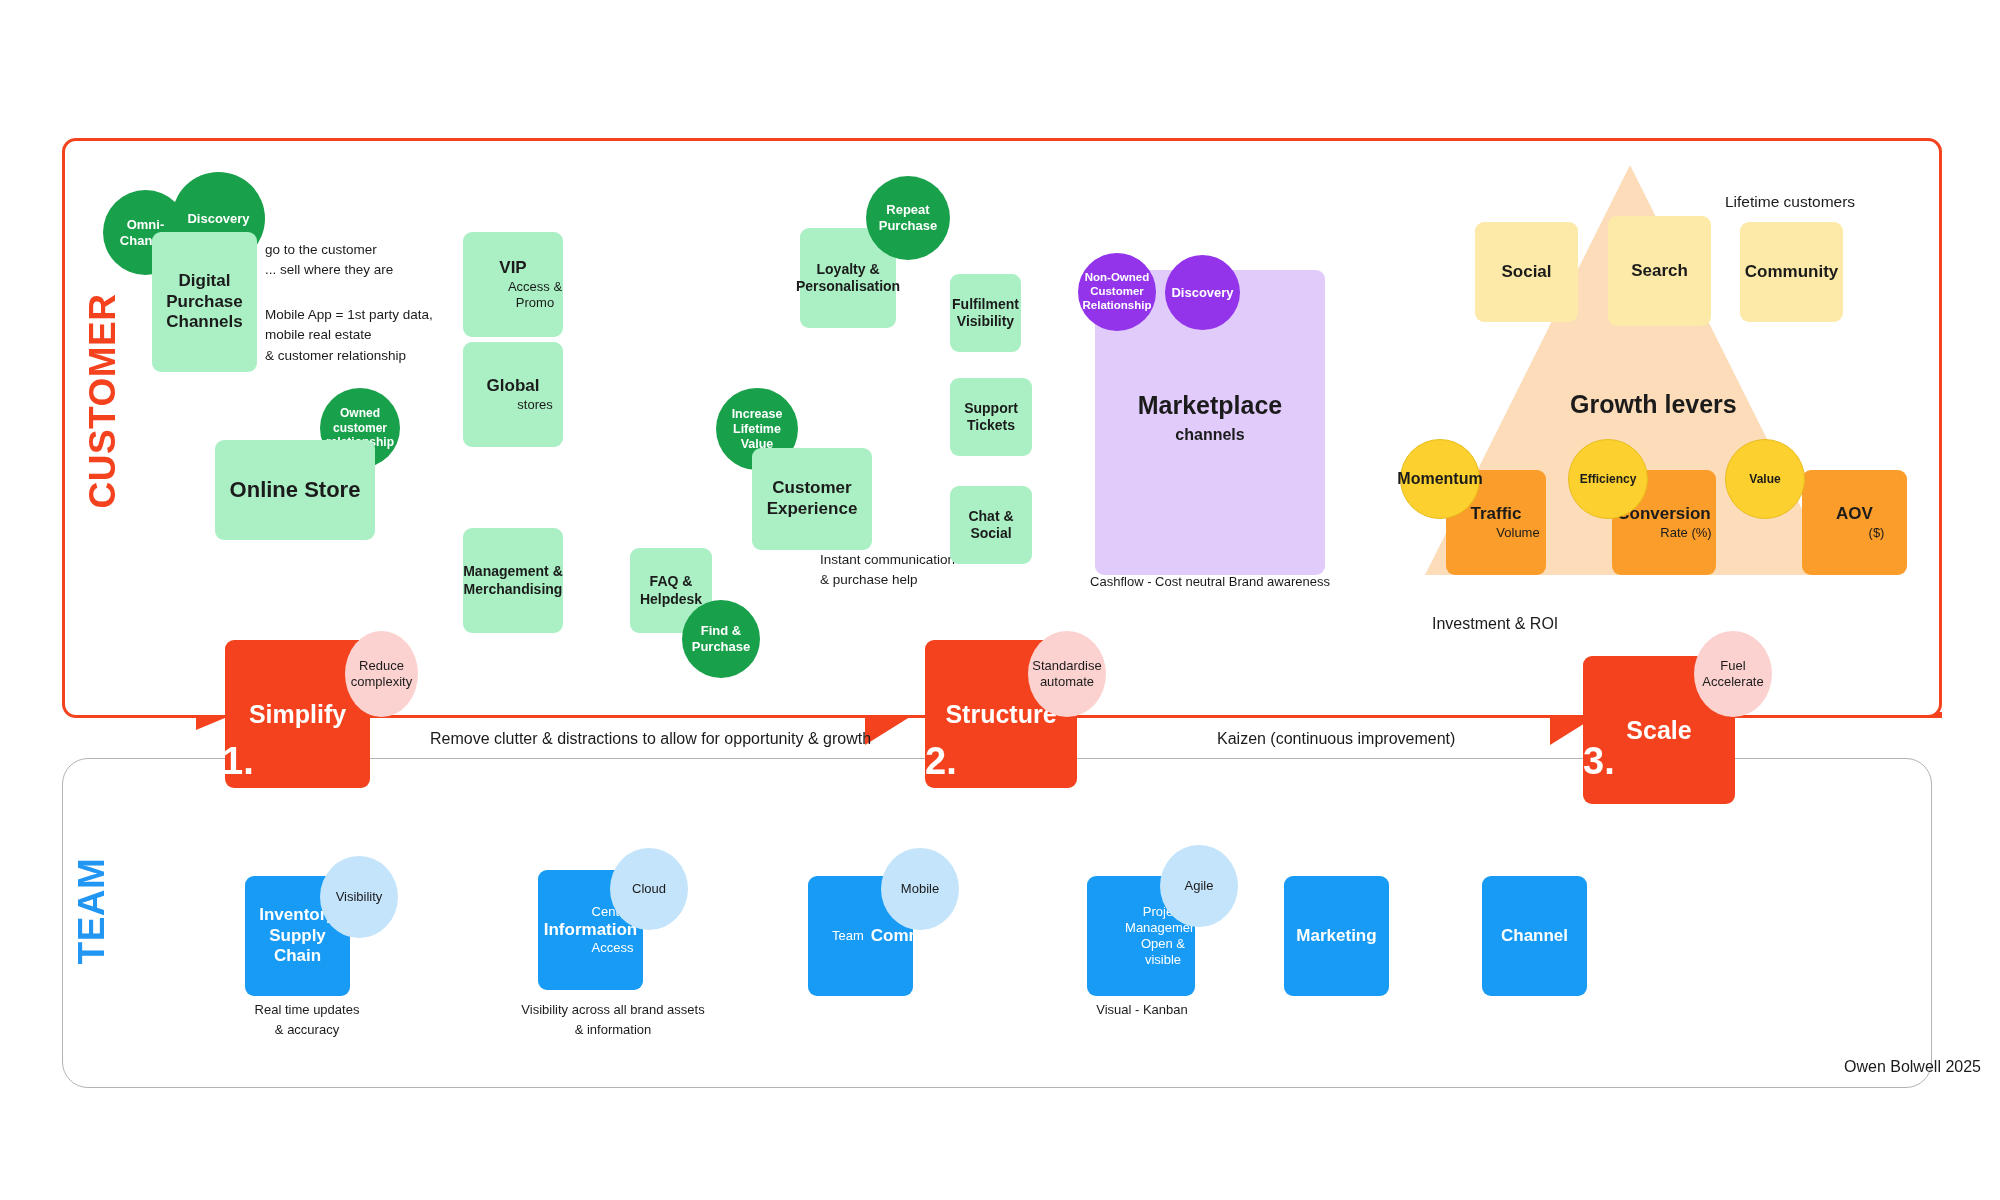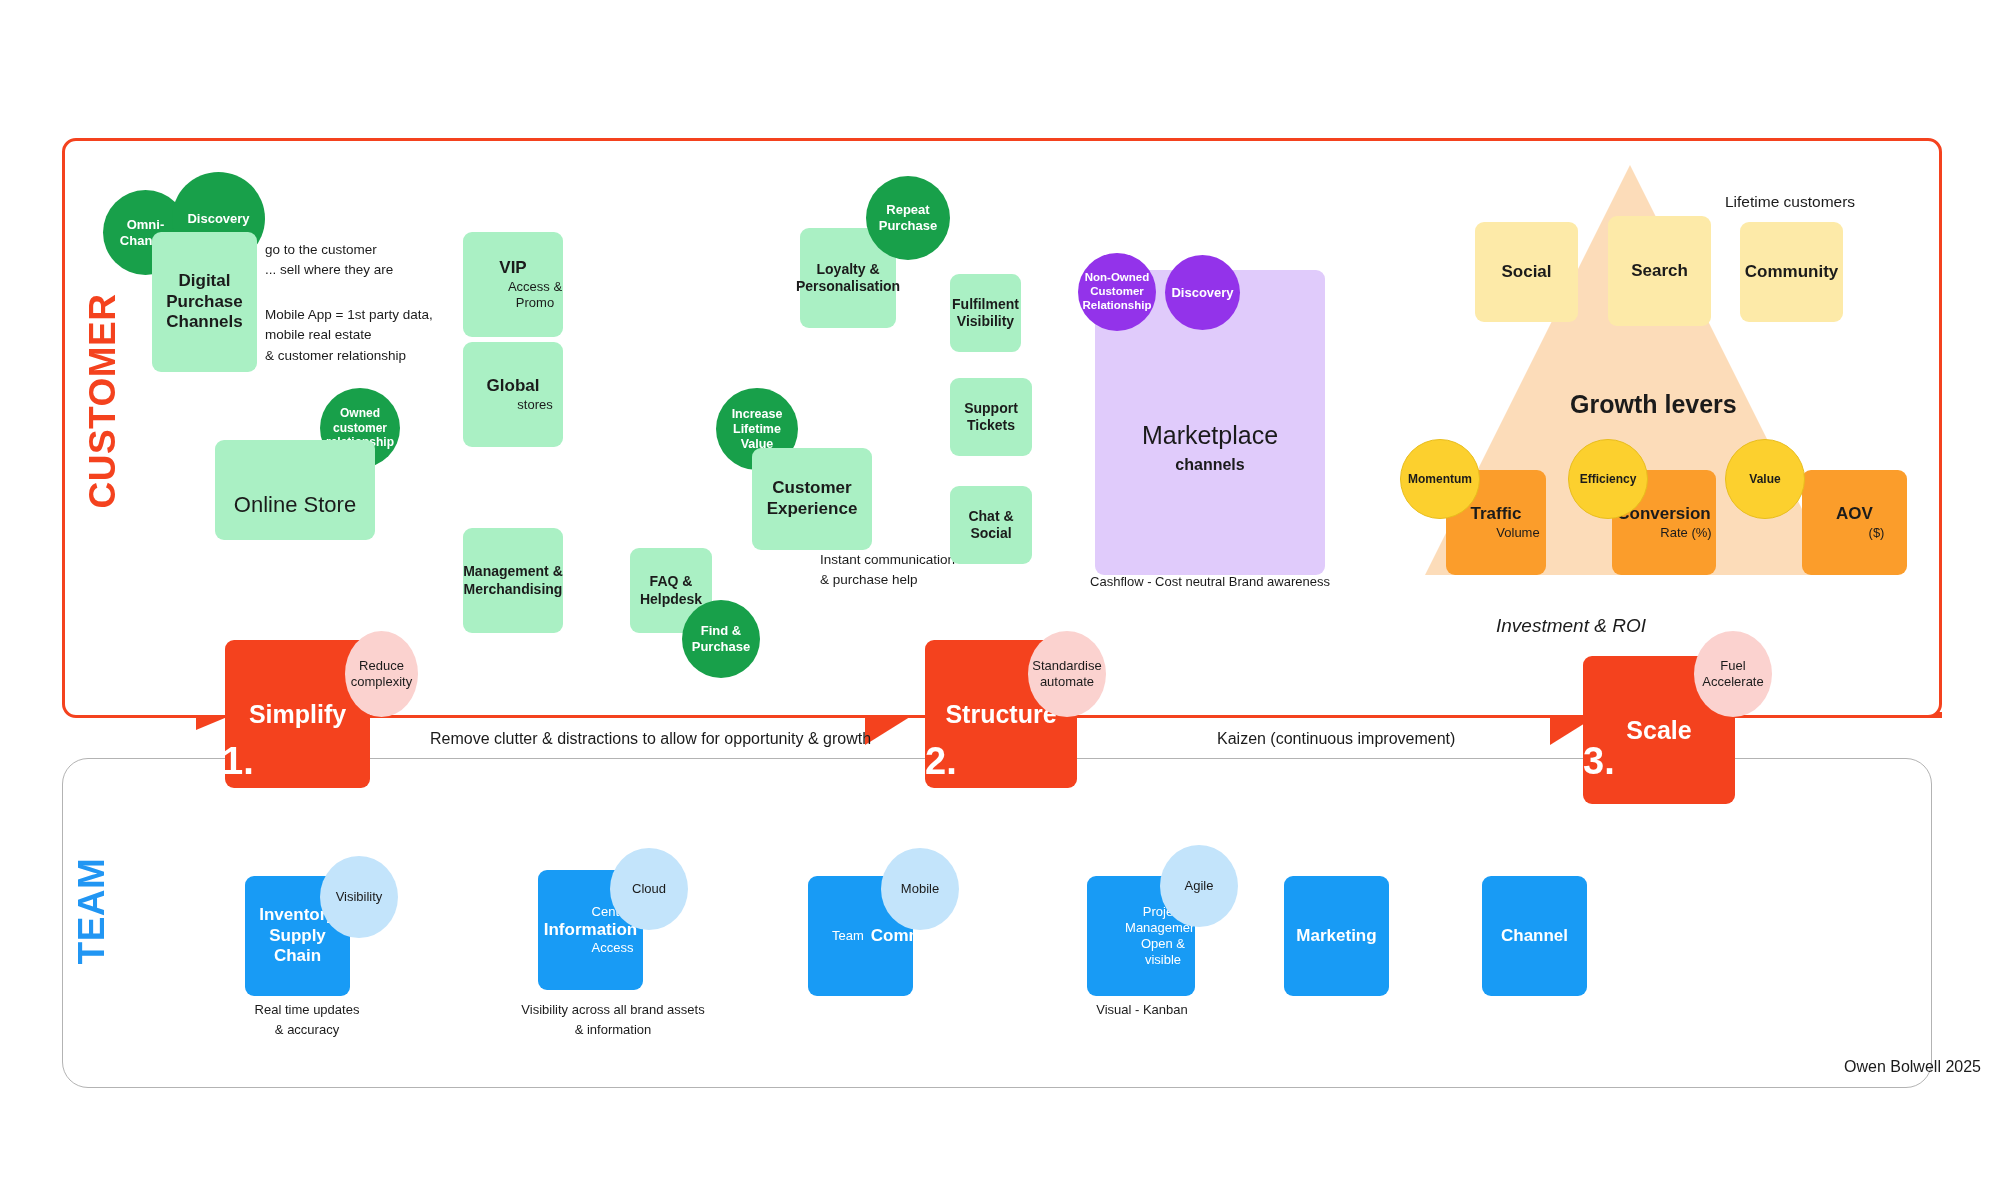--- a/index.html
+++ b/index.html
@@ -31,21 +31,21 @@
   .purple-box{background:#e0cbfb;color:#1b1b1b;}
   .purple-circ{background:#9333ea;color:#fff;font-size:13px;font-weight:700;}
   .yellow-box{background:#fdeaa8;color:#1b1b1b;}
   .orange-box{background:#fb9d2b;color:#1b1b1b;}
   .gold-circ{background:#fcd02e;color:#1b1b1b;font-size:13px;font-weight:700;border:1px solid #e8bd1c;}
   .red-box{background:#f4421e;color:#fff;}
   .pink-ell{background:#fbd2cf;color:#1b1b1b;font-size:13px;}
   .blue-box{background:#189bf5;color:#fff;}
   .lblue-ell{background:#c3e4fb;color:#1b1b1b;font-size:13px;}
 
-  .t-big{font-size:22px;font-weight:400;margin-top:30px;}
+  .t-big{font-size:22px;font-weight:700;}
   .t-med{font-size:17px;font-weight:700;}
   .t-sm{font-size:14px;font-weight:700;}
   .t-sub{font-size:13px;font-weight:400;margin-left:44px;}
   .note{font-size:13.5px;line-height:1.5;color:#1b1b1b;}
   .note-c{font-size:13px;line-height:1.5;color:#1b1b1b;text-align:center;}
 
   svg.wires{position:absolute;left:0;top:0;width:2000px;height:1200px;pointer-events:none;}
 </style>
 </head>
 <body>
@@ -288,31 +288,31 @@
   </div>
   <div class="abs box orange-box" style="left:1612px;top:470px;width:104px;height:105px;">
     <span class="t-med">Conversion</span>
     <span class="t-sub">Rate (%)</span>
   </div>
   <div class="abs box orange-box" style="left:1802px;top:470px;width:105px;height:105px;">
     <span class="t-med">AOV</span>
     <span class="t-sub">($)</span>
   </div>
 
-  <div class="abs circ gold-circ" style="left:1400px;top:439px;width:80px;height:80px;font-size:12px;text-align:center;">
+  <div class="abs circ gold-circ" style="left:1400px;top:439px;width:80px;height:80px;font-size:16px;text-align:center;">
     <span>Momentum</span>
   </div>
   <div class="abs circ gold-circ" style="left:1568px;top:439px;width:80px;height:80px;font-size:12px;">
     <span>Efficiency</span>
   </div>
   <div class="abs circ gold-circ" style="left:1725px;top:439px;width:80px;height:80px;font-size:12px;">
     <span>Value</span>
   </div>
 
-  <div class="abs note" style="left:1496px;top:612px;font-size:19px;font-style:italic;">Investment &amp; ROI</div>
+  <div class="abs note" style="left:1432px;top:612px;font-size:16px;">Investment &amp; ROI</div>
 
   <div class="abs box red-box" style="left:225px;top:640px;width:145px;height:148px;justify-content:center;">
     <span style="font-size:25px;font-weight:700;">Simplify</span>
   </div>
   <div class="abs" style="left:222px;top:740px;font-size:38px;font-weight:700;color:#fff;">1.</div>
   <div class="abs ell pink-ell" style="left:345px;top:631px;width:73px;height:86px;">
     <span style="white-space:pre-line">Reduce
 complexity</span>
   </div>
   <div class="abs" style="left:430px;top:730px;font-size:16px;">Remove clutter &amp; distractions to allow for opportunity &amp; growth</div>

